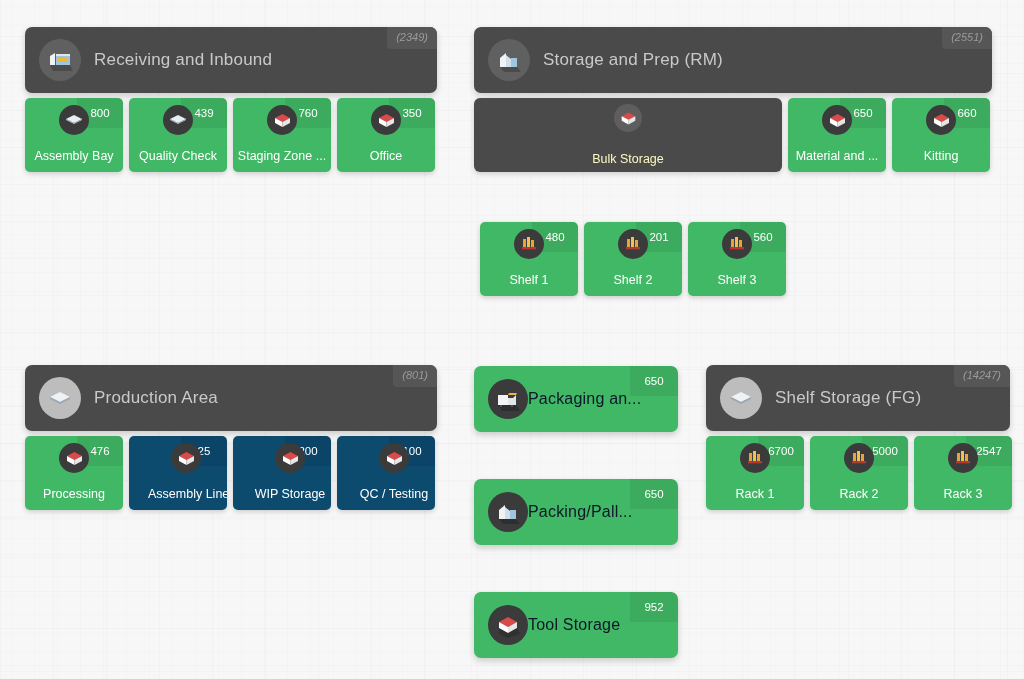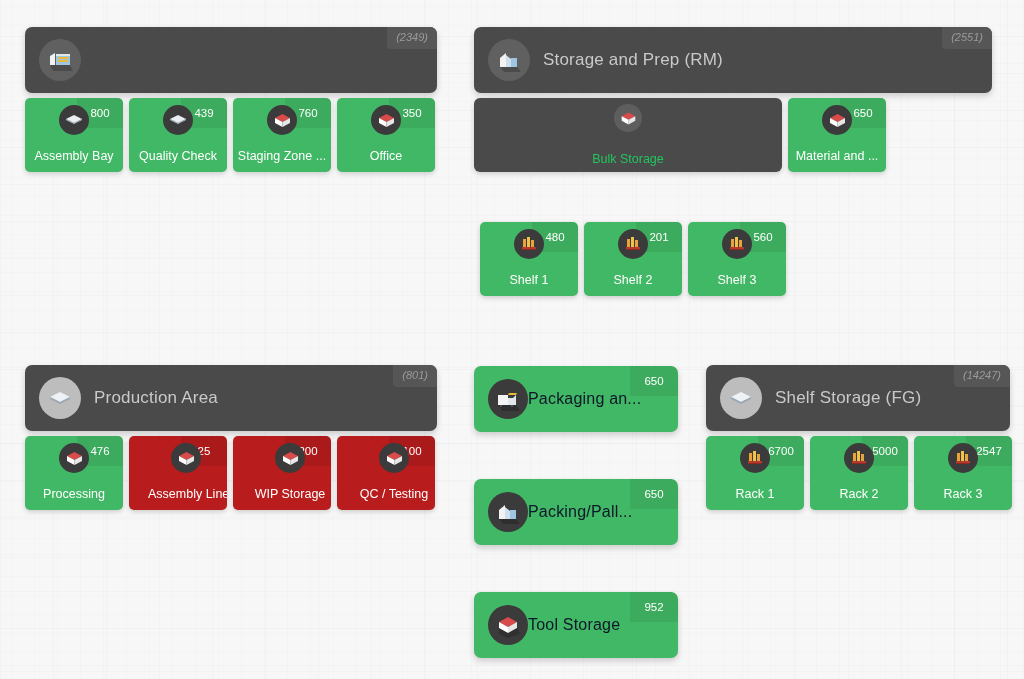--- a/index.html
+++ b/index.html
@@ -87,21 +87,21 @@
     height: 74px;
     border-radius: 5px;
     background: #41b865;
     box-shadow: 0 2px 5px rgba(0,0,0,0.17);
     display: flex;
     flex-direction: column;
     align-items: center;
     overflow: hidden;
     gap: 8px;
   }
-  .tile.red { background: #b91c1c; padding-left: 16px; }
+  .tile.red { background: #0c4a6e; padding-left: 16px; }
 
   .tile .med-wrap {
     margin-top: 7px;
     position: relative;
     z-index: 2;
   }
 
   .tile-count {
     position: absolute;
     top: 0; right: 0;
@@ -135,21 +135,21 @@
     background: #4a4a4a;
     box-shadow: 0 2px 5px rgba(0,0,0,0.17);
     display: flex;
     flex-direction: column;
     align-items: center;
     justify-content: center;
   }
   .bulk-label {
     margin-top: 20px;
     font-size: 12.5px;
-    color: #22c55e;
+    color: #fef9c3;
     white-space: nowrap;
   }
 
   
   .card {
     position: absolute;
     width: 204px;
     height: 66px;
     border-radius: 7px;
     background: #41b865;
@@ -190,20 +190,21 @@
       <span class="medallion med-header">
         <svg width="26" height="26" viewBox="0 0 26 26">
           <path d="M3 18 L3 9 L8 6 L8 18 Z" fill="#f2f2f2"></path>
           <path d="M9 18 L9 7 L23 7 L23 18 Z" fill="#9fc6e0"></path>
           <rect x="11" y="10" width="10" height="2" fill="#e8b93a"></rect>
           <rect x="11" y="13" width="10" height="2" fill="#e8b93a"></rect>
           <path d="M9 7 L23 7 L23 9 L9 9 Z" fill="#dfe7ec"></path>
           <path d="M3 18 L23 18 L26 24 L6 24 Z" fill="rgba(0,0,0,0.22)"></path>
         </svg>
       </span>
+      <span class="group-title">Receiving and Inbound</span>
       <span class="group-badge">(2349)</span>
     </div>
 
     <div class="tile-row" style="left:0; top:71px;">
 
       <div class="tile">
         <span class="tile-count">800</span>
         <span class="med-wrap">
           <span class="medallion med-tile">
             <svg width="20" height="20" viewBox="0 0 20 20">
@@ -294,20 +295,33 @@
             <svg width="21" height="21" viewBox="0 0 21 21">
               <path d="M10.5 4 L18 8 L10.5 12 L3 8 Z" fill="#d94a4a"></path>
               <path d="M3 8 L10.5 12 L10.5 17 L3 13 Z" fill="#ffffff"></path>
               <path d="M10.5 12 L18 8 L18 13 L10.5 17 Z" fill="#e6e6e6"></path>
             </svg>
           </span>
         </span>
         <span class="tile-label">Material and ...</span>
       </div>
 
+      <div class="tile">
+        <span class="tile-count">660</span>
+        <span class="med-wrap">
+          <span class="medallion med-tile">
+            <svg width="21" height="21" viewBox="0 0 21 21">
+              <path d="M10.5 4 L18 8 L10.5 12 L3 8 Z" fill="#d94a4a"></path>
+              <path d="M3 8 L10.5 12 L10.5 17 L3 13 Z" fill="#ffffff"></path>
+              <path d="M10.5 12 L18 8 L18 13 L10.5 17 Z" fill="#e6e6e6"></path>
+            </svg>
+          </span>
+        </span>
+        <span class="tile-label">Kitting</span>
+      </div>
 
     </div>
 
     <div class="tile-row" style="left:6px; top:159px;margin-top:36px;">
 
       <div class="tile">
         <span class="tile-count">480</span>
         <span class="med-wrap">
           <span class="medallion med-tile">
             <svg width="20" height="20" viewBox="0 0 20 20">

